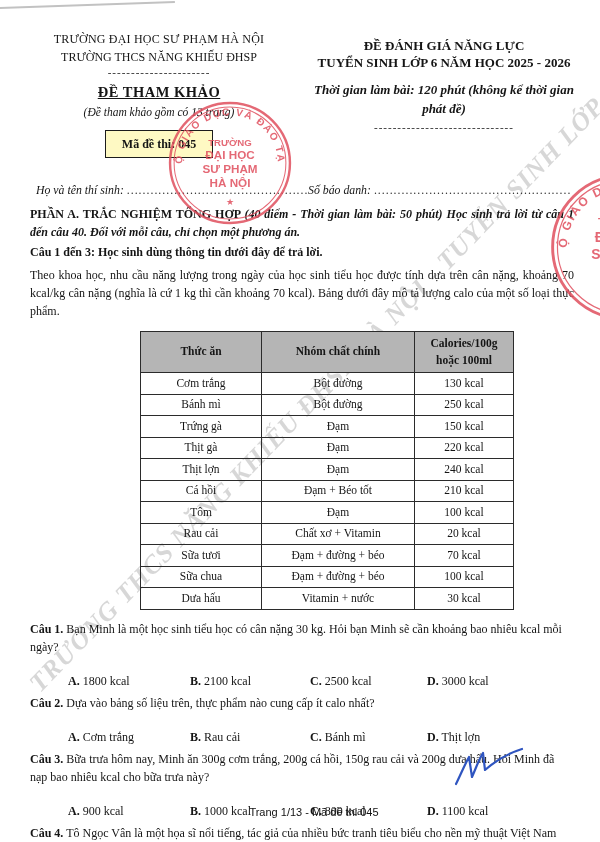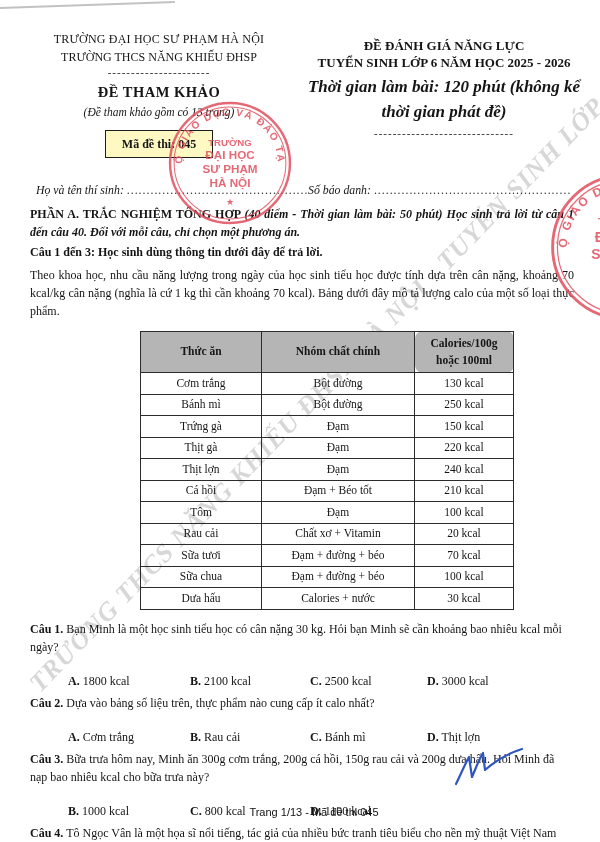--- a/index.html
+++ b/index.html
@@ -18,27 +18,27 @@
     font-style:italic; font-weight:600; font-size:26px; letter-spacing:1px;
     color:#8f8f8f; opacity:.35; pointer-events:none;
   }
   .content{position:relative; z-index:1;}
   
   .header{position:relative; height:150px; margin-top:28px;}
   .hdr-left{position:absolute; left:28px; top:2px; width:262px; text-align:center;}
   .hdr-left .l1{font-size:12px; letter-spacing:.2px;}
   .hdr-left .l2{font-size:12px; font-weight:normal;}
   .hdr-left .div{font-size:11px; letter-spacing:1px; line-height:1.1;}
-  .hdr-left .title{font-size:14.5px; font-weight:bold; margin-top:4px; letter-spacing:.5px;}
+  .hdr-left .title{font-size:14.5px; font-weight:bold; margin-top:4px; letter-spacing:.5px;text-decoration:underline;}
   .hdr-left .note{font-size:11.5px; font-style:italic;}
   .code-box{display:inline-block; border:1.5px solid #1c1c1c; padding:4px 16px;
     font-weight:bold; font-size:12px; margin-top:9px; background:#fef9c3;}
   .hdr-right{position:absolute; left:305px; top:10px; width:278px; text-align:center;}
   .hdr-right .r1,.hdr-right .r2{font-size:13px; font-weight:bold; line-height:1.3;}
-  .hdr-right .r3{font-size:17px; font-weight:bold; font-style:italic; margin-top:2px;}
+  .hdr-right .r3{font-size:13px; font-weight:bold; font-style:italic; margin-top:8px;}
   .hdr-right .div{font-size:11px; letter-spacing:1px;}
   
   .stamp{position:absolute; z-index:3; opacity:.85; pointer-events:none;}
   .stamp-main{left:167px; top:72px; width:126px; height:126px;}
   .stamp-side{left:549px; top:172px; width:150px; height:150px;}
   
   .student-line{display:flex; margin:4px 30px 0 36px; font-size:11.8px;}
   .student-line .half1{width:272px; overflow:hidden; white-space:nowrap;}
   .student-line .half2{flex:1; overflow:hidden; white-space:nowrap;}
   .student-line i{font-style:italic;}
@@ -48,21 +48,21 @@
   .sectionA{font-weight:bold;}
   .sectionA .detail{font-style:italic;}
   .instr{font-weight:bold; margin-top:2px;}
   
   table.food{border-collapse:collapse; margin:11px 0 0 140px; font-size:11.5px;
     background:transparent;padding-left:20px;}
   table.food th, table.food td{border:1px solid #2b2b2b; text-align:center; padding:1px 6px;}
   table.food th{background:#b5b5b5; font-weight:bold; white-space:pre-line; padding:3px 6px;}
   table.food th:nth-child(1){width:108px;}
   table.food th:nth-child(2){width:140px;}
-  table.food th:nth-child(3){width:86px;border-radius:8px;}
+  table.food th:nth-child(3){width:86px;}
   table.food td{height:18.5px;}
   
   .questions{margin:10px 26px 0 30px;}
   .qtext{margin:4px 0 0 0;}
   .qnum{font-weight:bold;}
   .opts{display:grid; grid-template-columns:122px 120px 117px 1fr; margin:16px 0 1px 38px;}
   .opt b{font-weight:bold;}
   
   .footer{position:absolute; left:0; right:0; bottom:22px; text-align:center;
     font-family:"Liberation Sans","DejaVu Sans",sans-serif; font-size:11px; color:#111; z-index:1;padding-left:28px;}
@@ -181,21 +181,21 @@
             <td>Đạm + đường + béo</td>
             <td>70 kcal</td>
           </tr>
           <tr>
             <td>Sữa chua</td>
             <td>Đạm + đường + béo</td>
             <td>100 kcal</td>
           </tr>
           <tr>
             <td>Dưa hấu</td>
-            <td>Calories + nước</td>
+            <td>Vitamin + nước</td>
             <td>30 kcal</td>
           </tr>
         </tbody>
     </table>
 
     <div class="questions">
         <div class="question">
           <p class="qtext"><b class="qnum">Câu 1.</b> <span>Bạn Minh là một học sinh tiểu học có cân nặng 30 kg. Hỏi bạn Minh sẽ cần khoảng bao nhiêu kcal mỗi ngày?</span></p>
           <div class="opts">
             <span class="opt"><b>A.</b> <span>1800 kcal</span></span>
@@ -209,20 +209,21 @@
           <div class="opts">
             <span class="opt"><b>A.</b> <span>Cơm trắng</span></span>
             <span class="opt"><b>B.</b> <span>Rau cải</span></span>
             <span class="opt"><b>C.</b> <span>Bánh mì</span></span>
             <span class="opt"><b>D.</b> <span>Thịt lợn</span></span>
           </div>
         </div>
         <div class="question">
           <p class="qtext"><b class="qnum">Câu 3.</b> <span>Bữa trưa hôm nay, Minh ăn 300g cơm trắng, 200g cá hồi, 150g rau cải và 200g dưa hấu. Hỏi Minh đã nạp bao nhiêu kcal cho bữa trưa này?</span></p>
           <div class="opts">
+            <span class="opt"><b>A.</b> <span>900 kcal</span></span>
             <span class="opt"><b>B.</b> <span>1000 kcal</span></span>
             <span class="opt"><b>C.</b> <span>800 kcal</span></span>
             <span class="opt"><b>D.</b> <span>1100 kcal</span></span>
           </div>
         </div>
         <div class="question">
           <p class="qtext"><b class="qnum">Câu 4.</b> <span>Tô Ngọc Vân là một họa sĩ nổi tiếng, tác giả của nhiều bức tranh tiêu biểu cho nền mỹ thuật Việt Nam hiện đại. Ông sinh ngày 15 tháng 12 năm 1906. Hỏi ông sinh vào thế kỉ bao nhiêu?</span></p>
           <div class="opts">
             <span class="opt"><b>A.</b> <span>17</span></span>
             <span class="opt"><b>B.</b> <span>18</span></span>

